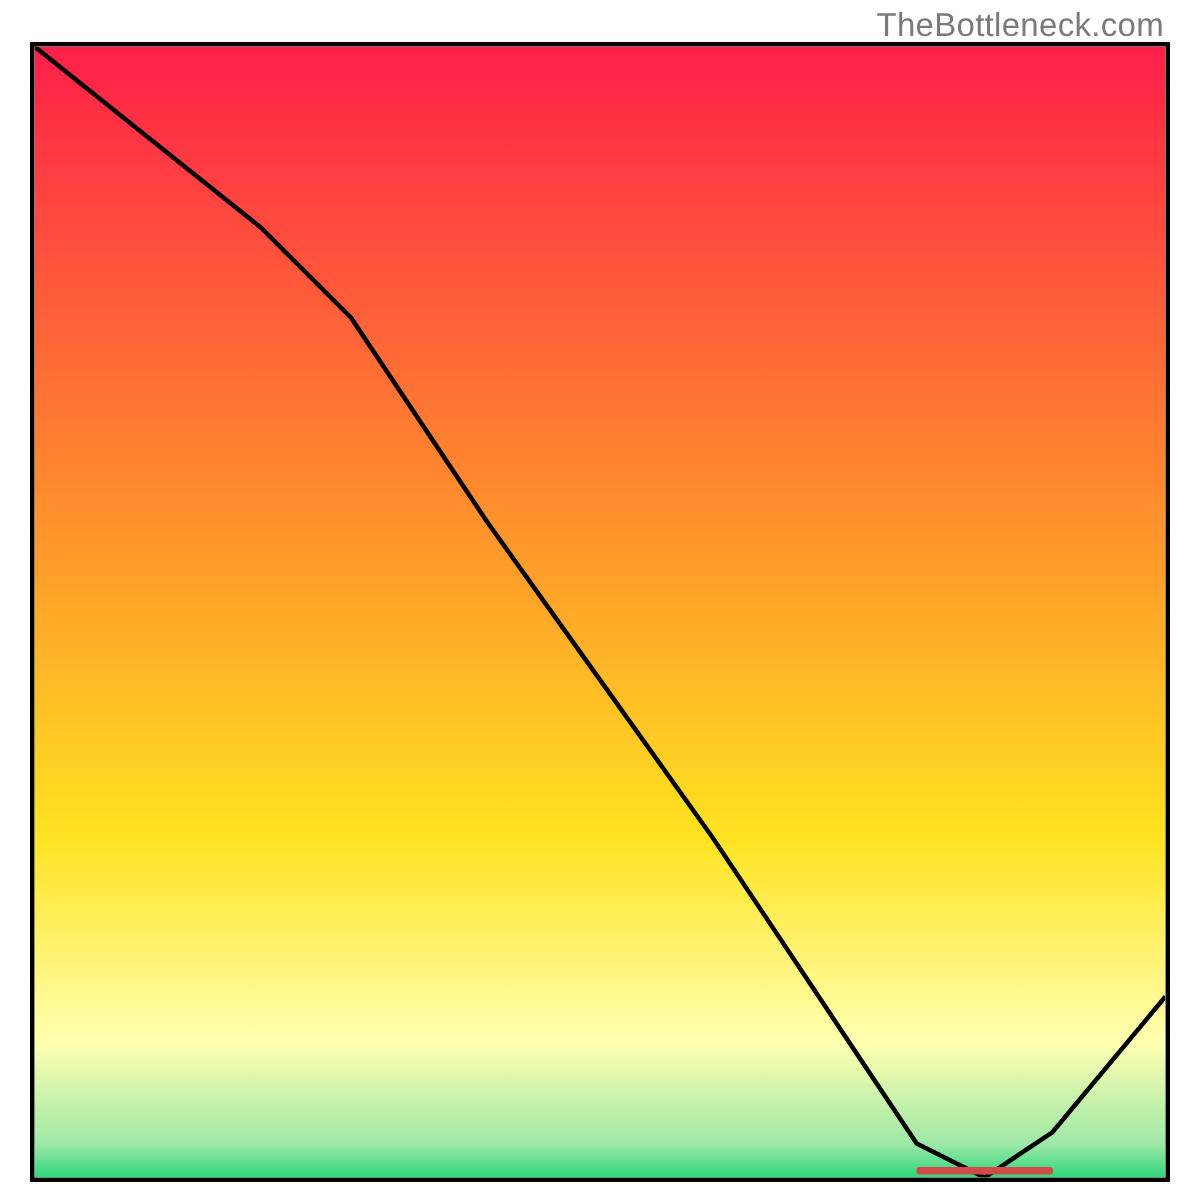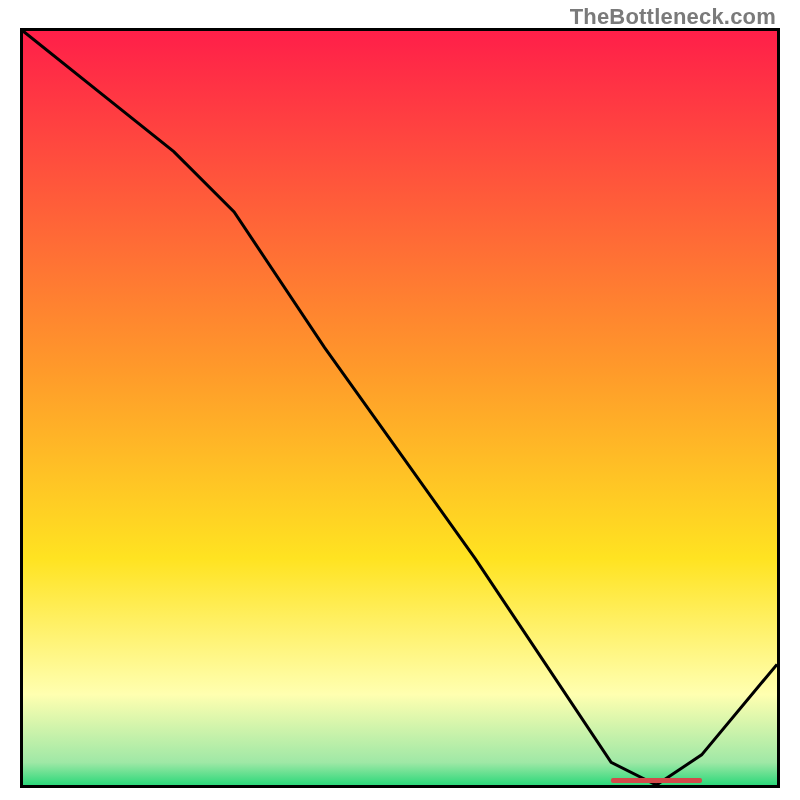--- a/index.html
+++ b/index.html
@@ -29,21 +29,21 @@
     position: absolute;
     inset: 0;
     width: 100%;
     height: 100%;
   }
   .watermark {
     position: absolute;
     top: 4px;
     right: 24px;
     font-size: 22px;
-    font-weight: 700;
+    font-weight: 400;
     color: #7a7a7a;
     letter-spacing: 0.2px;
     margin-left: 32px;
   }
   .min-marker {
     position: absolute;
     height: 5px;
     border-radius: 2px;
     background: #d24a4a;
   }

